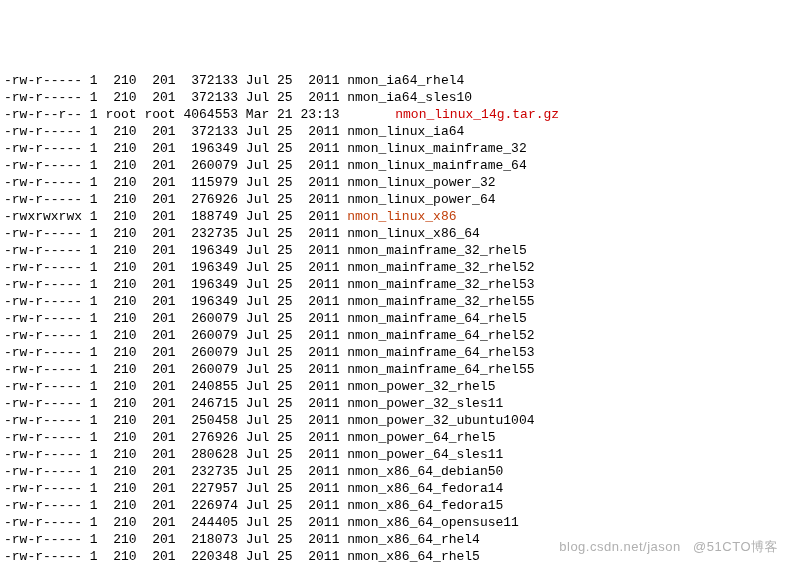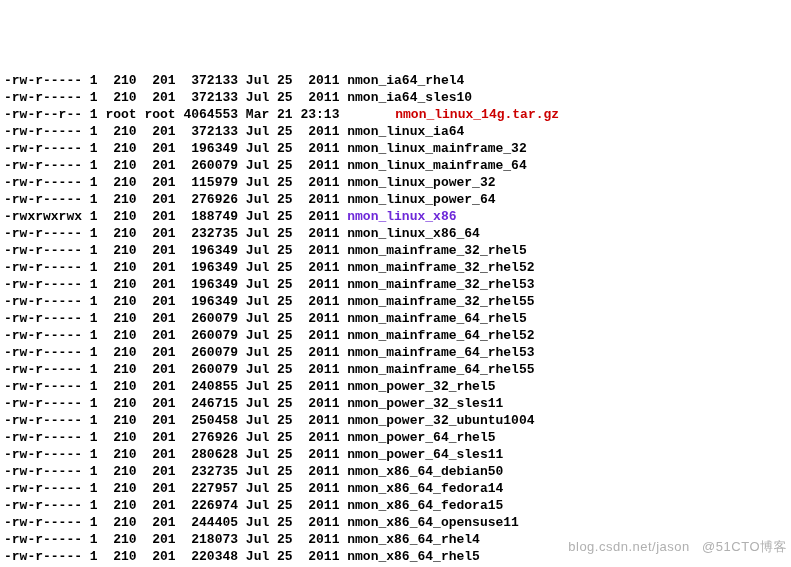--- a/index.html
+++ b/index.html
@@ -10,27 +10,27 @@
     line-height: 17px;
     background: #ffffff;
     color: #000000;
     white-space: pre;
     width: 791px;
     height: 567px;
     box-sizing: border-box;
     position: relative;
     overflow: hidden;
   }
-  .row { display: block; font-weight: bold; }
+  .row { display: block; }
   .c-red   { color: #cc0000; margin-left: 48px; }
-  .c-green { color: #6d28d9; }
+  .c-green { color: #c2410c; }
   .watermark {
     position: absolute;
     bottom: 12px;
-    right: 4px;
+    right: 13px;
     color: #b0b0b0;
     font-family: Arial, sans-serif;
     font-size: 13px;
     letter-spacing: 0.5px;
     pointer-events: none;
   }
 </style>
 </head>
 <body>
 

